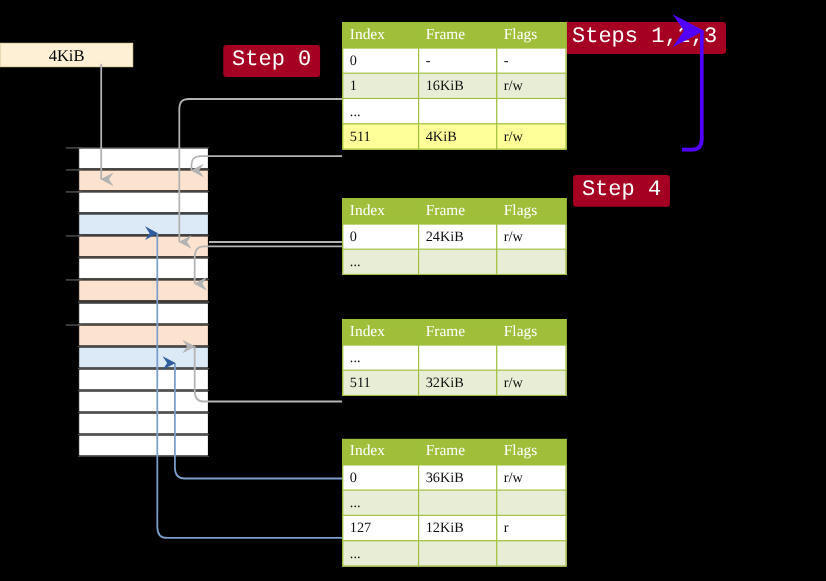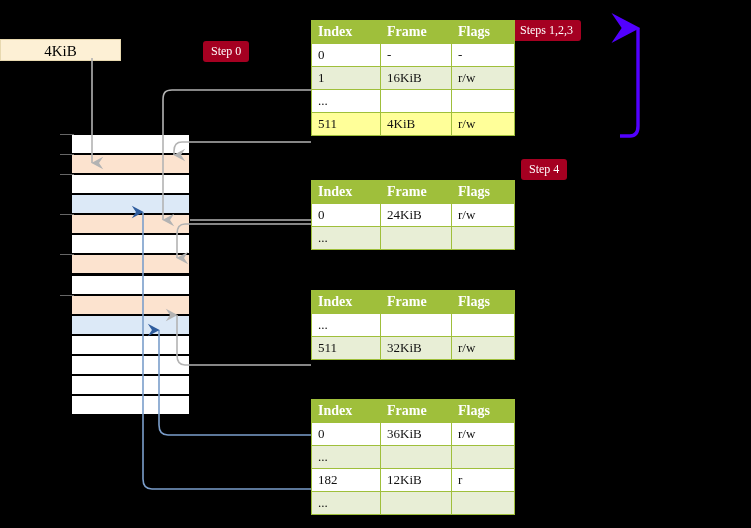--- a/index.html
+++ b/index.html
@@ -1,43 +1,43 @@
 <!DOCTYPE html>
 <html><head>
 <meta charset="utf-8">
 <style>
   html,body{margin:0;padding:0;background:#000;}
   body{width:751px;height:528px;position:relative;overflow:hidden;
        font-family:"Liberation Serif","DejaVu Serif",serif;}
   .stage{position:absolute;left:0;top:0;width:751px;height:528px;}
 
   
-  .badge{position:absolute;color:#fff;font-size:12px;line-height:1;
+  .badge{position:absolute;color:#fff;font-size:20px;line-height:1;
          padding:4px 8px 5px 8px;border-radius:3px;white-space:nowrap;
-         font-family:Liberation Serif, serif;}
+         font-family:Liberation Mono, monospace;}
   .badge-red{background:#a50021;}
   .badge-blue{background:#5200ff;}
 
   .memlabel{position:absolute;background:#fdf0d5;color:#000;
             font-size:15px;line-height:1;text-align:center;
             border:1px solid #e8d9b0;box-sizing:border-box;}
 
   
   .memcol{position:absolute;box-sizing:border-box;}
   .memrow{position:absolute;left:0;box-sizing:border-box;
           border:1px solid #000;background:#fff;}
   .memrow.orange{background:#fce3cf;}
   .memrow.blue{background:#dce9f7;}
   .tick{position:absolute;height:1px;background:#666;}
 
   
   .ptable{position:absolute;border-collapse:collapse;
           background:#9fbf3b;box-sizing:border-box;}
   .ptable table{border-collapse:collapse;table-layout:fixed;}
-  .ptable th{background:#9fbf3b;color:#fff;font-weight:bold;
+  .ptable th{background:#9fbf3b;color:#fff;font-weight:normal;
              font-size:14px;text-align:left;padding:3px 6px;
              border:1px solid #9fbf3b;}
   .ptable td{font-size:13px;color:#111;text-align:left;padding:3px 6px;
              border:1px solid #9fbf3b;height:15px;
              font-family:"Liberation Serif","DejaVu Serif",serif;}
   .ptable tr.light td{background:#ffffff;}
   .ptable tr.tint td{background:#e8eed6;}
   .ptable td.hl{background:#ffff99 !important;}
   .col-i{width:56px;}
   .col-f{width:58px;}
@@ -170,21 +170,21 @@
             <td class="col-i">0</td>
             <td class="col-f">36KiB</td>
             <td class="col-g">r/w</td>
           </tr>
           <tr class="tint">
             <td class="col-i">...</td>
             <td class="col-f"></td>
             <td class="col-g"></td>
           </tr>
           <tr class="light">
-            <td class="col-i">182</td>
+            <td class="col-i">127</td>
             <td class="col-f">12KiB</td>
             <td class="col-g">r</td>
           </tr>
           <tr class="tint">
             <td class="col-i">...</td>
             <td class="col-f"></td>
             <td class="col-g"></td>
           </tr>
         </tbody>
       </table>

